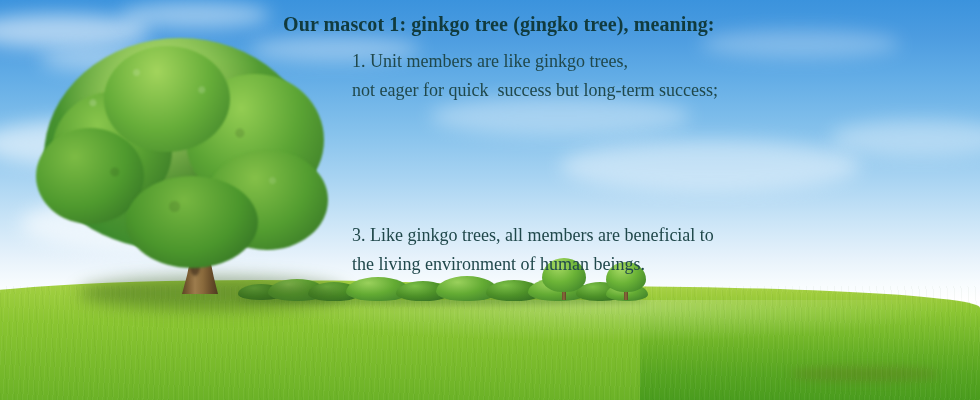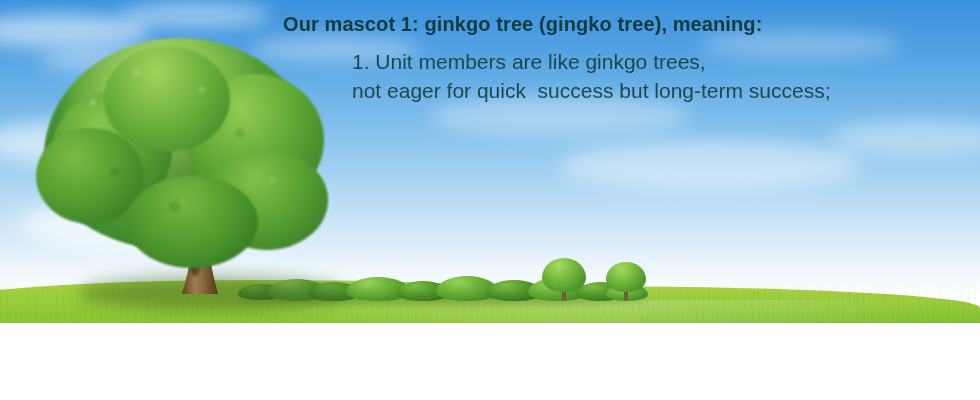--- a/index.html
+++ b/index.html
@@ -4,23 +4,23 @@
 <style>
   html, body {
     margin: 0;
     padding: 0;
     background: #ffffff;
   }
 
   .banner {
     position: relative;
     width: 980px;
-    height: 323px;
+    height: 400px;
     overflow: hidden;
-    font-family: Liberation Sans, sans-serif;
+    font-family: Liberation Serif, serif;
   }
 
   
   .sky {
     position: absolute;
     left: 0; top: 0;
     width: 980px;
     height: 300px;
     background: linear-gradient(to bottom,
         #3b93dd 0%,
@@ -219,21 +219,21 @@
     font-size: 20px;
     font-weight: bold;
     letter-spacing: .1px;
     color: #113b3e;
     white-space: nowrap;
   }
   .para {
     position: absolute;
     left: 352px;
     margin: 0;
-    font-size: 21px;
+    font-size: 18px;
     line-height: 29px;
     color: #20484b;
     white-space: pre;
   }
   .para.p1 { top: 47px; }
   .para.p2 { top: 134px; }
   .para.p3 { top: 221px; }
 </style>
 </head>
 <body>
@@ -292,15 +292,17 @@
     <div class="crown-speckle"></div>
   </div>
 
   <div class="text-layer">
     <h1 class="headline">Our mascot 1: ginkgo tree (gingko tree), meaning:</h1>
 
     <p class="para p1">1. Unit members are like ginkgo trees,
 not eager for quick  success but long-term success;</p>
 
 
+    <p class="para p3">3. Like ginkgo trees, all members are beneficial to
+the living environment of human beings.</p>
   </div>
 
 </div>
 
 </body></html>

